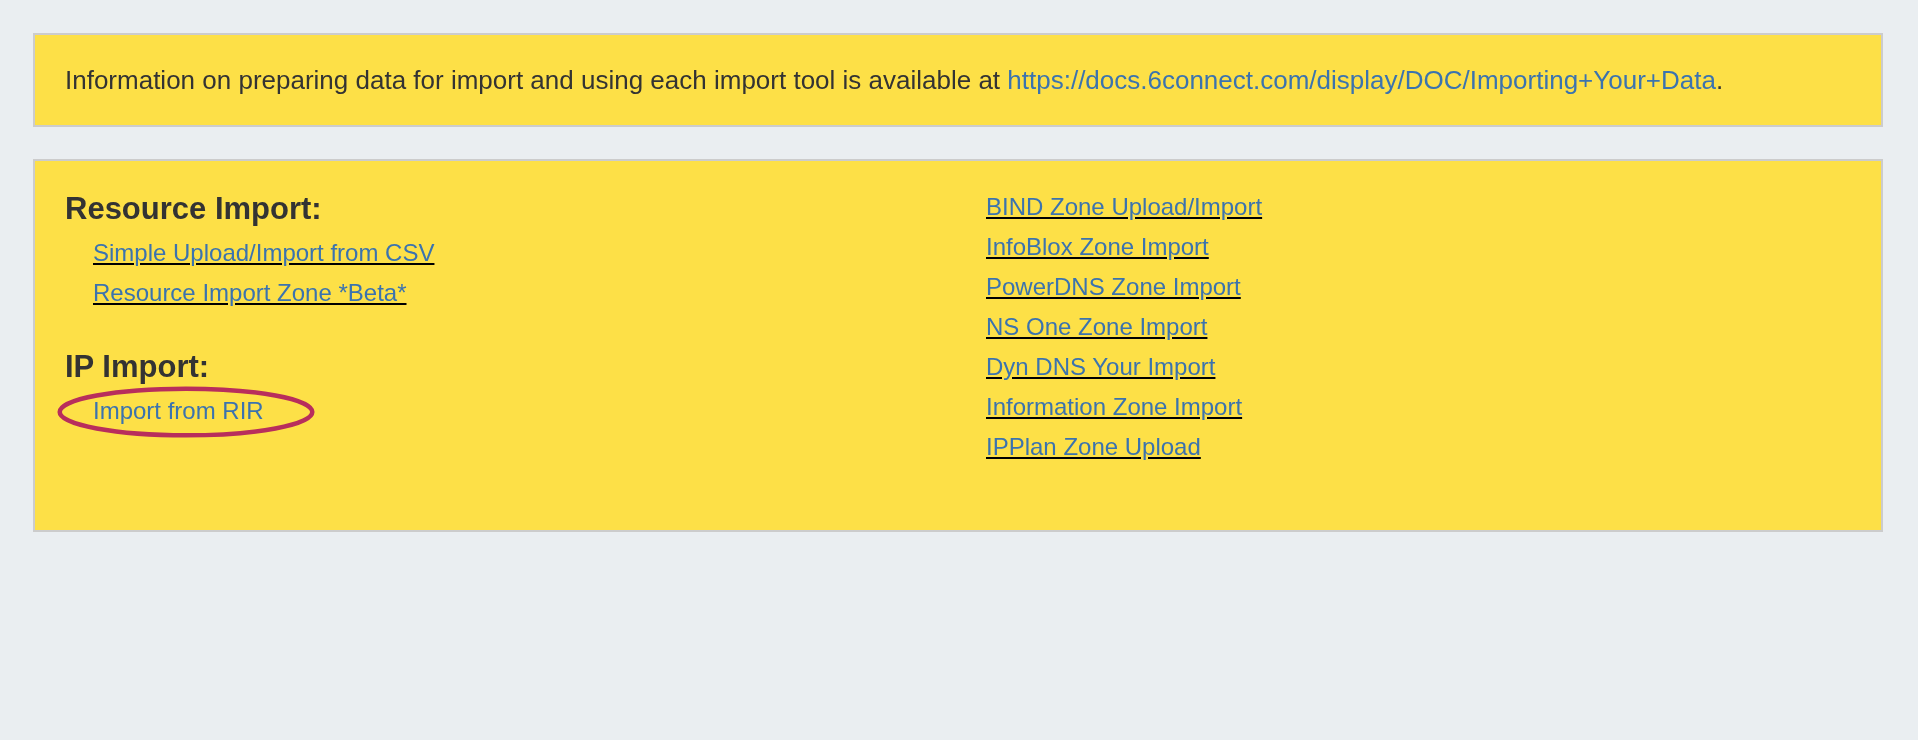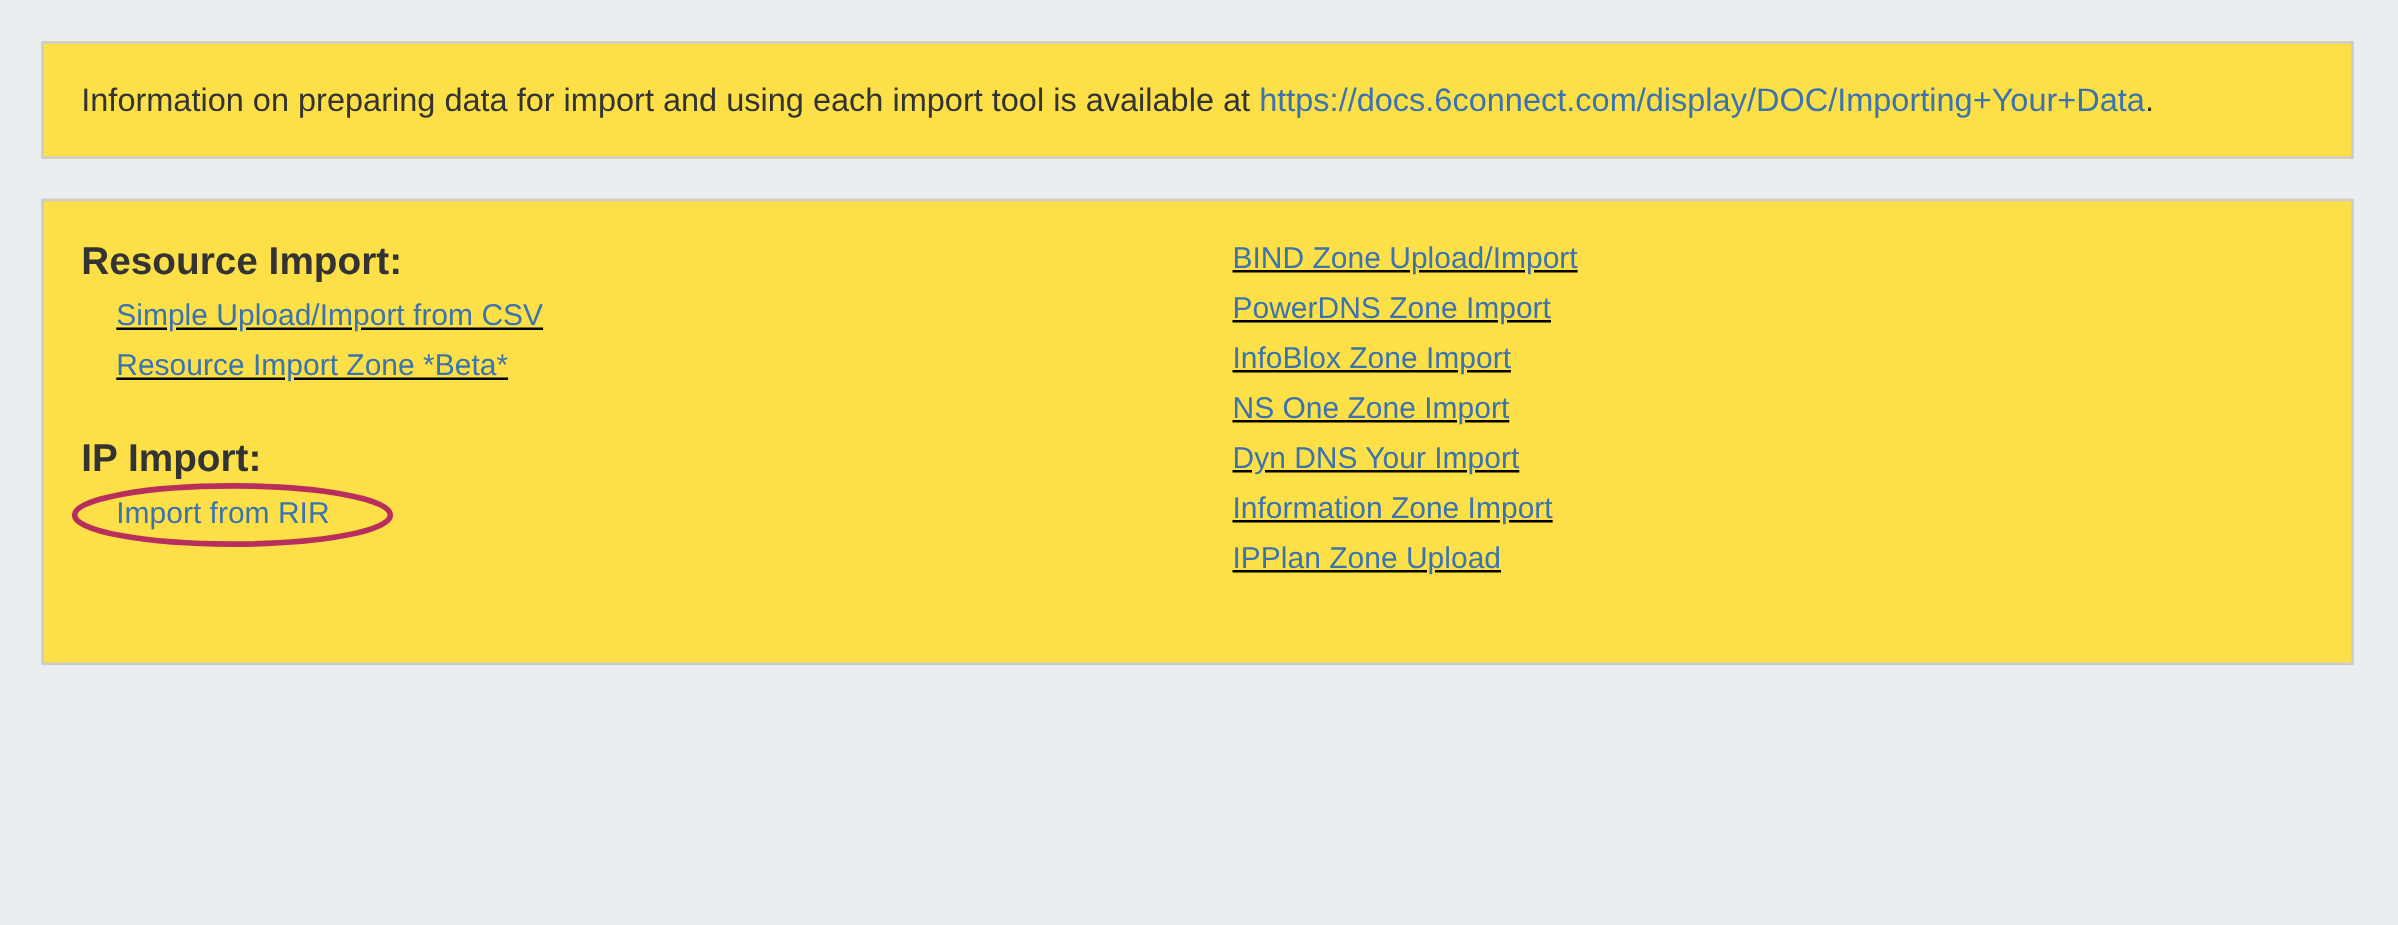--- a/index.html
+++ b/index.html
@@ -105,22 +105,22 @@
         </p>
       </div>
 
 
     </div>
 
     <div class="col-right">
 
       <div class="import-section">
         <p class="link-line"><a class="blue-link" href="#">BIND Zone Upload/Import</a></p>
+        <p class="link-line"><a class="blue-link" href="#">InfoBlox Zone Import</a></p>
         <p class="link-line"><a class="blue-link" href="#">PowerDNS Zone Import</a></p>
-        <p class="link-line"><a class="blue-link" href="#">InfoBlox Zone Import</a></p>
         <p class="link-line"><a class="blue-link" href="#">NS One Zone Import</a></p>
         <p class="link-line"><a class="blue-link" href="#">Dyn DNS Your Import</a></p>
         <p class="link-line"><a class="blue-link" href="#">Information Zone Import</a></p>
         <p class="link-line"><a class="blue-link" href="#">IPPlan Zone Upload</a></p>
       </div>
 
     </div>
 
   </div>
 </div>

